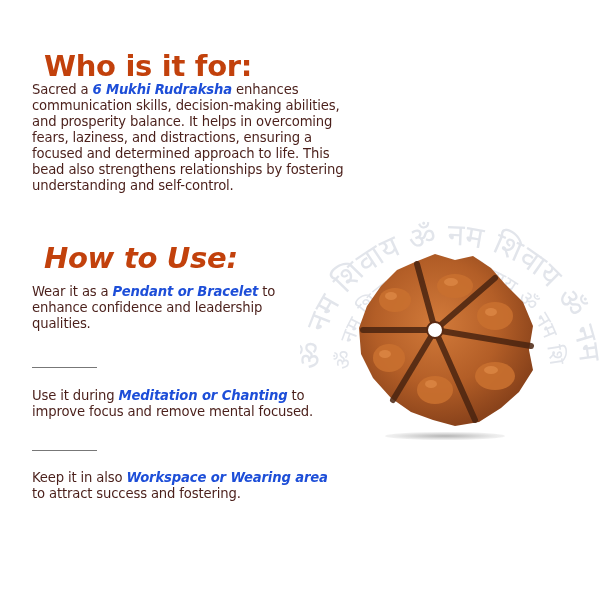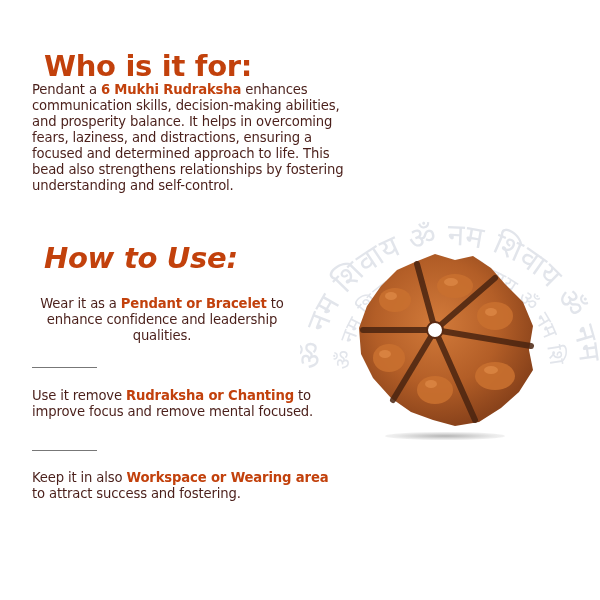--- a/index.html
+++ b/index.html
@@ -21,23 +21,23 @@
     #h-who { top: 37px; }
     #h-how { top: 229px; font-style: italic; }
     .para {
       position: absolute; left: 32px;
       margin: 0;
       color: #4A1F1A;
       font-size: 13.2px;
       line-height: 16px;
       letter-spacing: -0.15px;
     }
-    .para b { font-weight: bold; color: #c2410c; }
+    .para b { font-weight: bold; color: #1d4ed8; font-style: italic; }
     #who-text { top: 82px; width: 330px; }
-    #use-1 { top: 296px; width: 260px; text-align: center; }
+    #use-1 { top: 284px; width: 260px; }
     #use-2 { top: 388px; width: 290px; }
     #use-3 { top: 470px; width: 300px; }
     .divider {
       position: absolute; left: 32px; width: 65px; height: 1px;
       background: #777;
     }
     #div-1 { top: 367px; }
     #div-2 { top: 450px; }
     .watermark {
       position: absolute; left: 300px; top: 140px; width: 300px; height: 260px;
@@ -49,29 +49,29 @@
       position: absolute; left: 385px; top: 432px; width: 120px; height: 8px;
       border-radius: 50%;
       background: radial-gradient(ellipse at center, rgba(120,120,120,0.55) 0%, rgba(160,160,160,0.2) 60%, rgba(255,255,255,0) 100%);
     }
   </style>
 </head>
 <body>
 
 <h1 class="heading" id="h-who">Who is it for:</h1>
 
-<p class="para" id="who-text"><span>Pendant a </span><b>6 Mukhi Rudraksha</b><span> enhances communication skills, decision-making abilities, and prosperity balance. It helps in overcoming fears, laziness, and distractions, ensuring a focused and determined approach to life. This bead also strengthens relationships by fostering understanding and self-control.</span></p>
+<p class="para" id="who-text"><span>Sacred a </span><b>6 Mukhi Rudraksha</b><span> enhances communication skills, decision-making abilities, and prosperity balance. It helps in overcoming fears, laziness, and distractions, ensuring a focused and determined approach to life. This bead also strengthens relationships by fostering understanding and self-control.</span></p>
 
 <h1 class="heading" id="h-how">How to Use:</h1>
 
 <p class="para" id="use-1"><span>Wear it as a </span><b>Pendant or Bracelet</b><span> to enhance confidence and leadership qualities.</span></p>
 
 <div class="divider" id="div-1"></div>
 
-<p class="para" id="use-2"><span>Use it remove </span><b>Rudraksha or Chanting</b><span> to improve focus and remove mental focused.</span></p>
+<p class="para" id="use-2"><span>Use it during </span><b>Meditation or Chanting</b><span> to improve focus and remove mental focused.</span></p>
 
 <div class="divider" id="div-2"></div>
 
 <p class="para" id="use-3"><span>Keep it in also </span><b>Workspace or Wearing area</b><span> to attract success and fostering.</span></p>
 
 <svg class="watermark" viewBox="0 0 300 260" width="300" height="260">
   <defs>
     <path id="arc1" d="M 20 230 A 130 125 0 0 1 280 230"></path>
     <path id="arc2" d="M 50 230 A 100 95 0 0 1 250 230"></path>
     <path id="arc3" d="M 80 230 A 70 68 0 0 1 220 230"></path>

